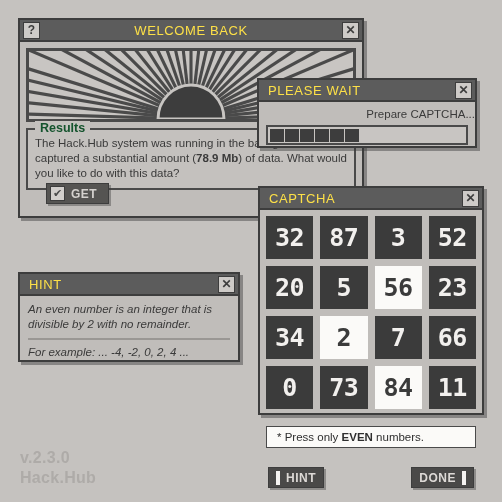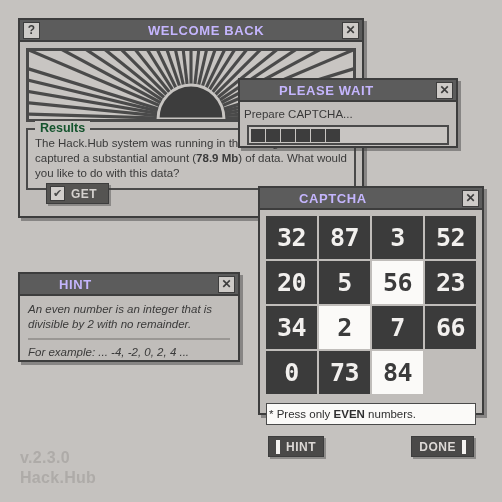--- a/index.html
+++ b/index.html
@@ -22,26 +22,25 @@
   }
   .titlebar {
     height: 22px;
     background: #5c5c5c;
     display: flex;
     align-items: center;
     padding: 0 3px;
     border-bottom: 2px solid #3d3d3d;
   }
   .titlebar .tbtext {
-    color: #c4b5fd;
+    color: #fde047;
     font-size: 13px;
-    font-weight: bold;
+    font-weight: normal;
     letter-spacing: 0.6px;
     line-height: 1;
-    margin-left: 30px;
   }
   .title-center { flex: 1; text-align: center; }
   .title-left { flex: 1; text-align: left; padding-left: 6px; }
 
   .sqbtn {
     width: 17px; height: 17px;
     background: #cfcccא;
     background: #cecbc8;
     border: 1px solid #3d3d3d;
     display: flex; align-items: center; justify-content: center;
@@ -104,23 +103,23 @@
     background: #d2cfcc;
     border: 1px solid #3d3d3d;
     display: flex; align-items: center; justify-content: center;
     color: #4a4a4a; font-size: 11px; line-height: 1;
   }
   .getbtn .lbl {
     color: #d5d2cf; font-size: 12px; font-weight: bold; letter-spacing: 0.5px;
   }
 
   
-  #wait { left: 238px; top: 78px; width: 220px; height: 70px; }
+  #wait { left: 257px; top: 78px; width: 220px; height: 70px; }
   .wait-msg {
-    text-align: left;
+    text-align: right;
     font-size: 11.5px;
     color: #3a3a3a;
     padding: 6px 0 5px 4px;
   }
   .progress-outer {
     margin: 0 7px 7px 7px;
     height: 20px;
     border: 2px solid #4a4a4a;
     background: #c8c5c2;
     display: flex;
@@ -131,43 +130,43 @@
     width: 14px; height: 13px;
     background: #3d3d3d;
     margin-right: 1px;
   }
 
   
   #captcha { left: 258px; top: 186px; width: 226px; height: 229px; }
   .grid {
     display: grid;
     grid-template-columns: repeat(4, 1fr);
-    gap: 2px;
+    gap: 7px;
     padding: 6px 6px 5px 6px;
   }
   .cell {
     height: 43px;
     background: #3b3b3b;
     color: #f2f0ee;
     display: flex; align-items: center; justify-content: center;
     font-size: 25px;
     font-weight: bold;
     letter-spacing: -0.5px;
     cursor: pointer;
     font-family: "DejaVu Sans Mono", monospace;
   }
   .cell.sel { background: #fbfaf8; color: #3b3b3b; }
 
   .notice {
-    margin: 4px 6px;
+    margin: 12px 6px;
     background: #fbfaf8;
     border: 1px solid #4a4a4a;
     font-size: 11.5px;
     color: #2f2f2f;
-    padding: 4px 2px;
+    padding: 4px 10px;
   }
   .notice b { font-weight: bold; }
 
   .btnrow {
     display: flex;
     justify-content: space-between;
     padding: 7px 8px 0 8px;
   }
   .dbtn {
     background: #4a4948;
@@ -302,20 +301,21 @@
       <div class="cell">5</div>
       <div class="cell sel">56</div>
       <div class="cell">23</div>
       <div class="cell">34</div>
       <div class="cell sel">2</div>
       <div class="cell">7</div>
       <div class="cell">66</div>
       <div class="cell">0</div>
       <div class="cell">73</div>
       <div class="cell sel">84</div>
+      <div class="cell">11</div>
     </div>
 
   <div class="notice"><span>* Press only </span><b>EVEN</b><span> numbers.</span></div>
 
   <div class="btnrow">
     <div class="dbtn">
       <div class="bar l"></div>
       <span>HINT</span>
     </div>
     <div class="dbtn">

